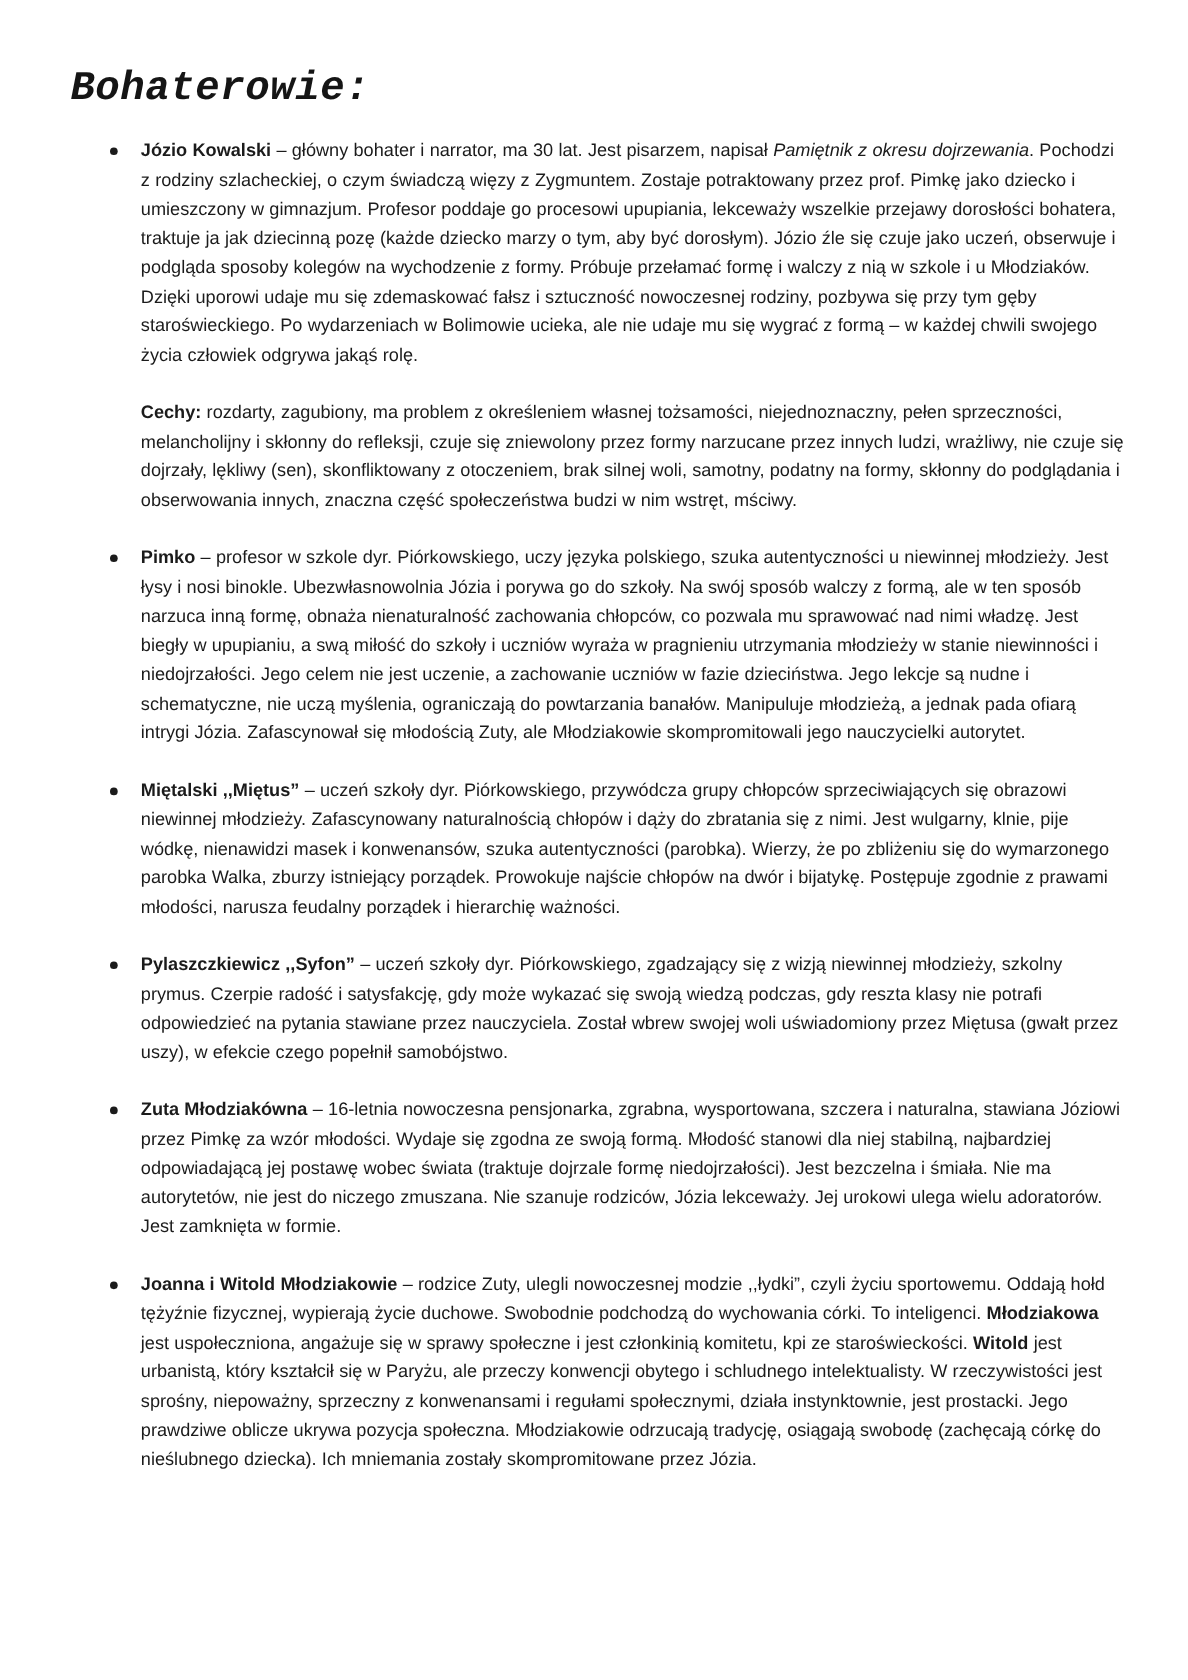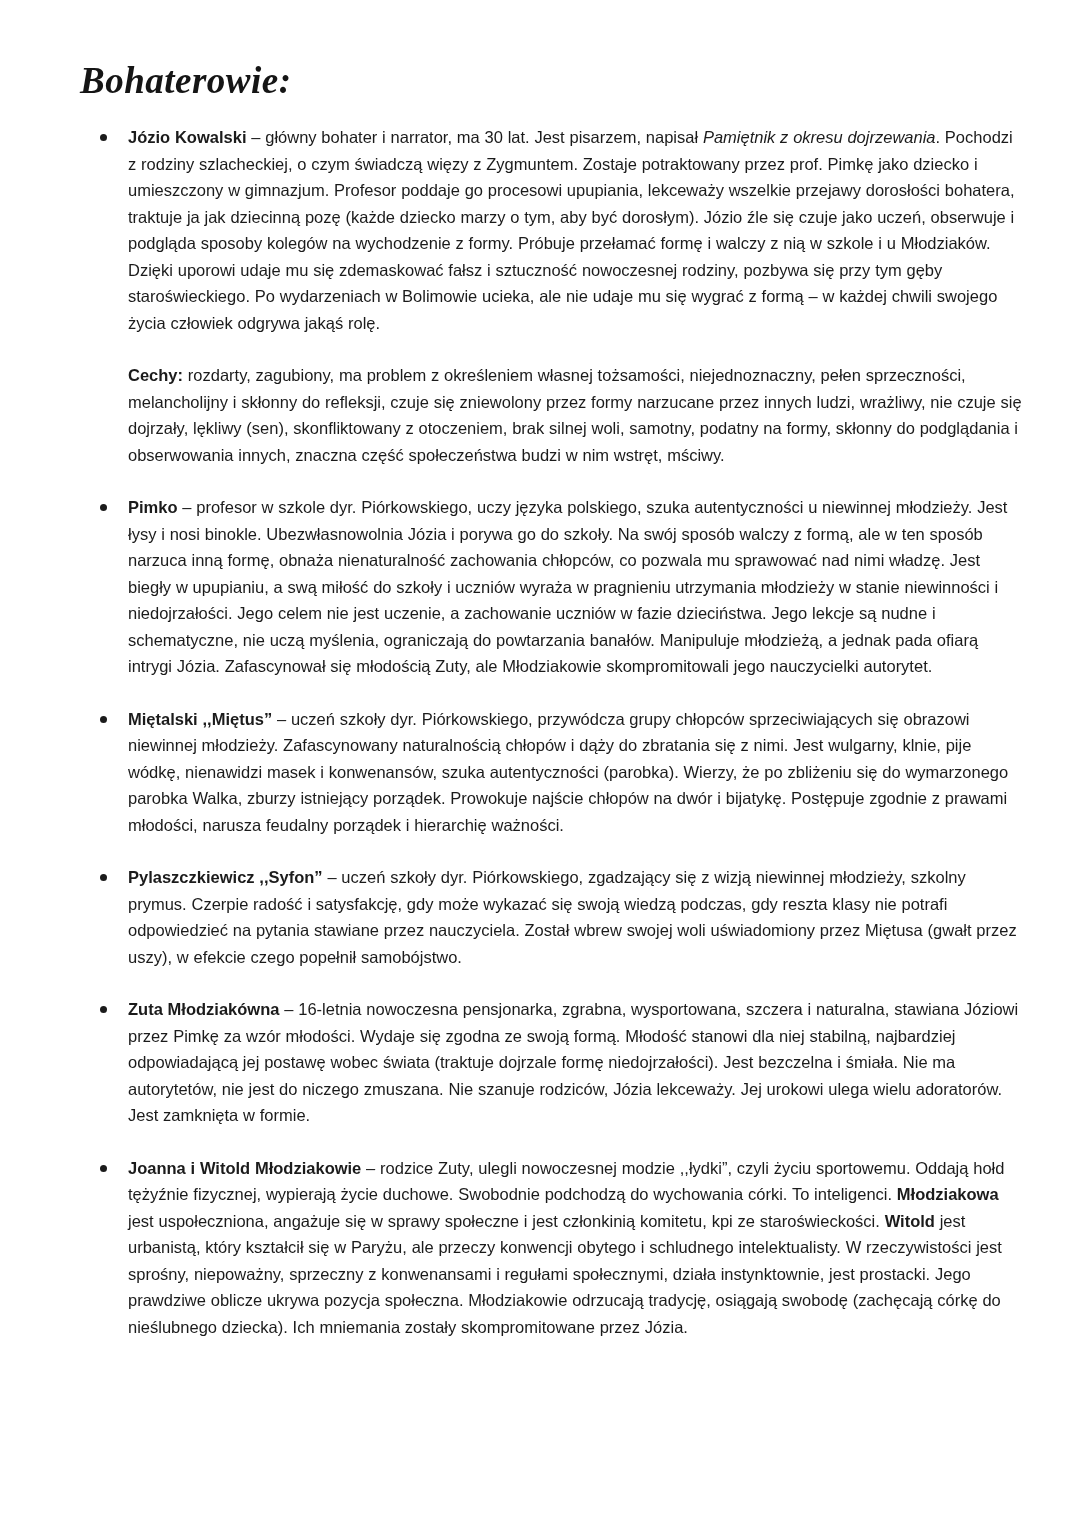--- a/index.html
+++ b/index.html
@@ -12,22 +12,22 @@
     width: 1080px;
     height: 1527px;
     box-sizing: border-box;
     background: #ffffff;
     padding: 60px 56px 0 64px;
     font-family: "Liberation Sans", sans-serif;
     color: #1b1b1b;
     overflow: hidden;
   }
   .script-heading {
-    margin: 0 0 22px 16px;
-    font-family: Liberation Serif, serif;
+    margin: 0 0 22px 0;
+    font-family: Liberation Mono, monospace;
     font-style: italic;
     font-weight: 700;
     font-size: 37px;
     line-height: 42px;
     letter-spacing: 0.5px;
     color: #151515;
   }
   .entries { }
   .bullet-item {
     display: flex;

